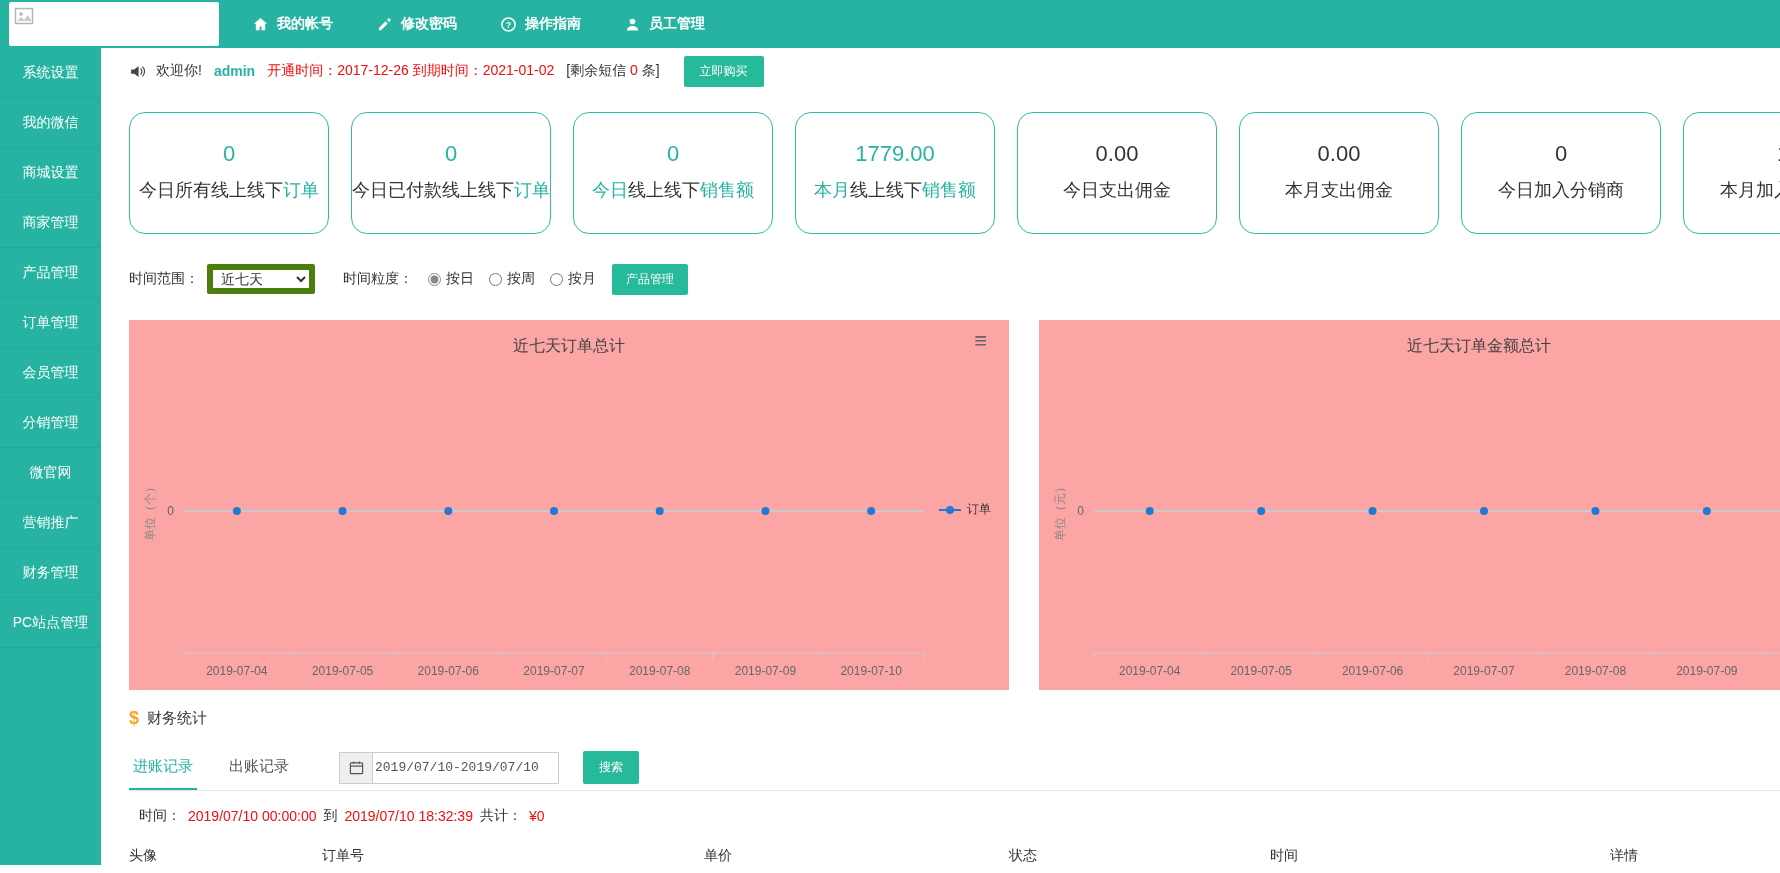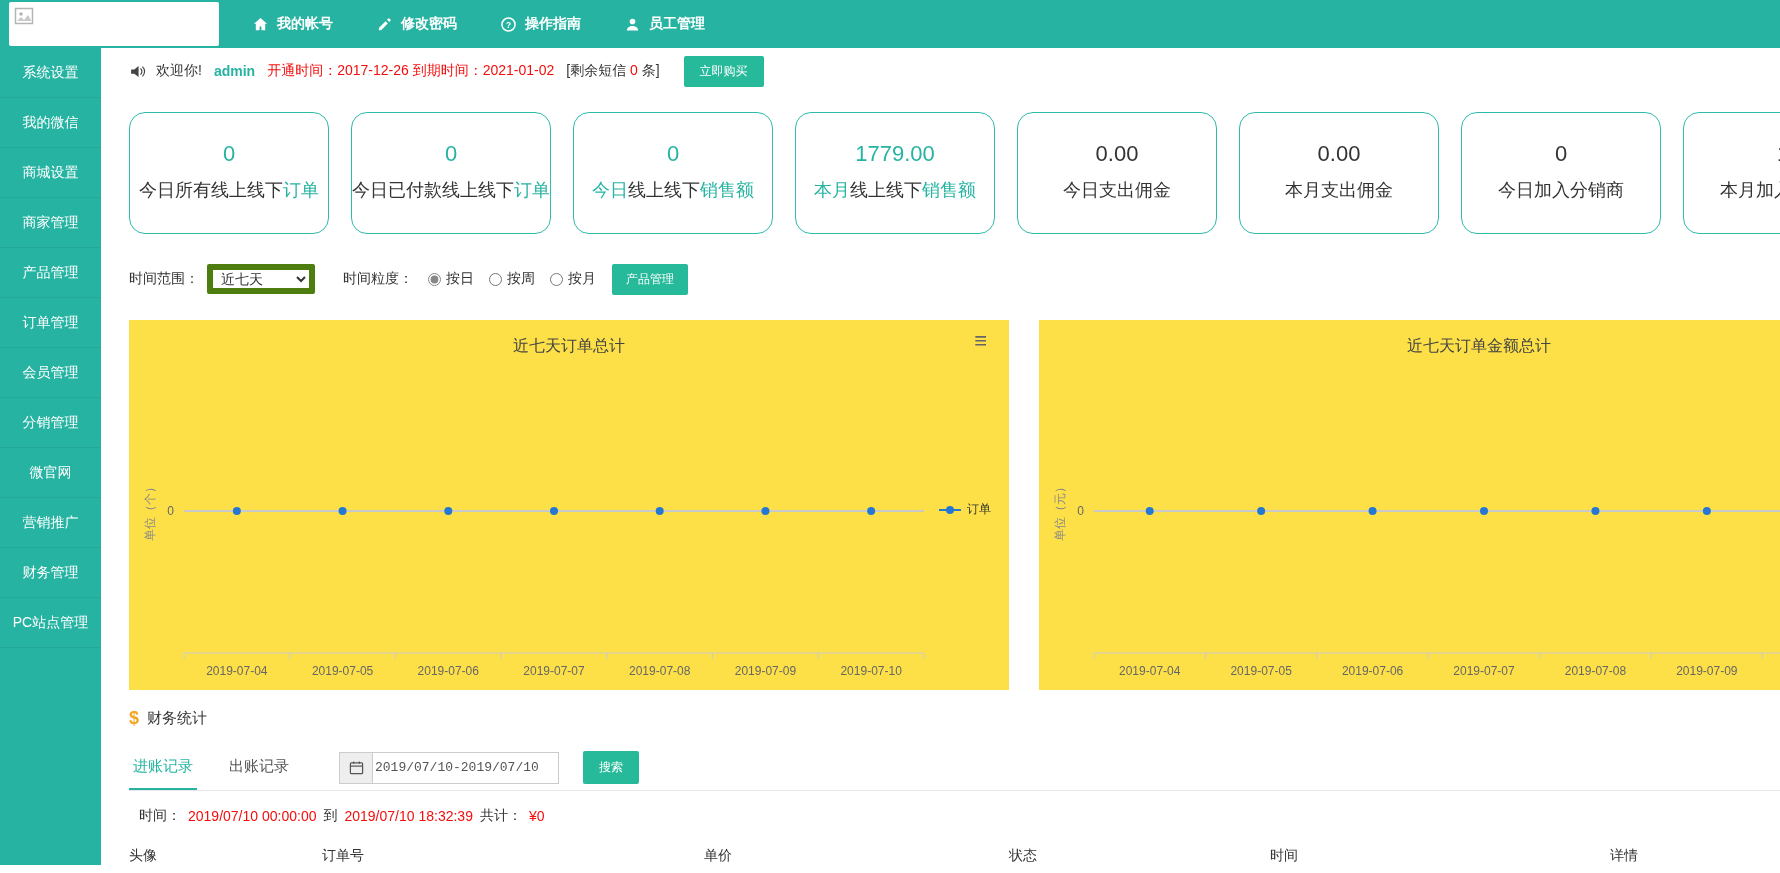--- a/index.html
+++ b/index.html
@@ -37,21 +37,21 @@
   .seg-teal { color:#26b3a2; }
   
   .filter-row { margin-top:30px; height:30px; display:flex; align-items:center; font-size:14px; }
   .filter-row select { margin-left:8px; width:108px; height:30px; border:6px solid #4d7c0f; border-radius:2px; background:#fff; font-size:14px; color:#333; padding:0 4px; font-family:inherit; }
   .gran-label { margin-left:28px; }
   .radio { display:inline-flex; align-items:center; gap:5px; margin-left:15px; cursor:pointer; }
   .radio input { margin:0; accent-color:#888; }
   .report-btn { margin-left:16px; padding:7px 14px; }
   
   .charts-row { display:flex; gap:30px; margin-top:26px; width:max-content; }
-  .chart-panel { position:relative; width:880px; height:370px; background:#fde047; flex:0 0 auto; }
+  .chart-panel { position:relative; width:880px; height:370px; background:#fca5a5; flex:0 0 auto; }
   .chart-title { position:absolute; top:16px; left:0; right:0; text-align:center; font-size:16px; color:#444; z-index:2; }
   .chart-toolbox { position:absolute; top:10px; right:22px; font-size:22px; color:#666; line-height:1; cursor:pointer; z-index:2; }
   .chart-canvas { position:absolute; top:0; left:0; right:0; bottom:0; }
   .chart-legend { position:absolute; right:18px; top:181px; display:flex; align-items:center; gap:6px; font-size:12px; color:#333; cursor:pointer; z-index:2; }
   .legend-marker { position:relative; width:22px; height:2px; background:#2478d2; display:inline-block; }
   .legend-marker::after { content:''; position:absolute; left:7px; top:-3px; width:8px; height:8px; border-radius:50%; background:#2478d2; }
   
   .finance-head { margin-top:18px; display:flex; align-items:center; gap:8px; font-size:15px; }
   .dollar-icon { color:#f5a623; font-weight:700; font-size:18px; }
   .tabs-row { margin-top:16px; height:46px; display:flex; align-items:center; border-bottom:1px solid #e8e8e8; width:1651px; }

